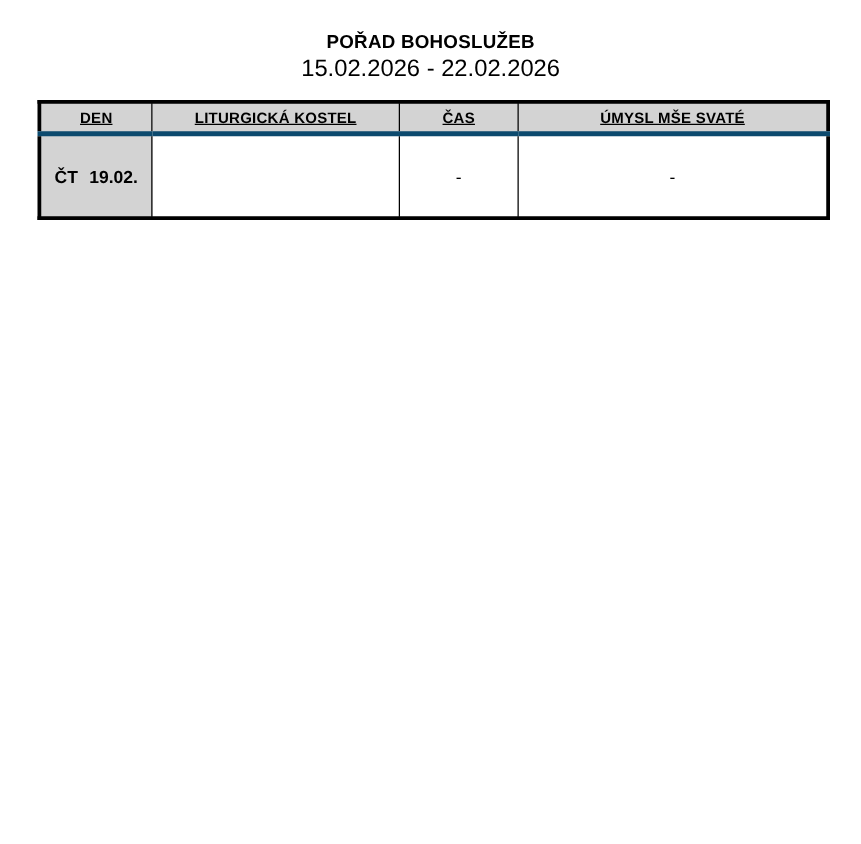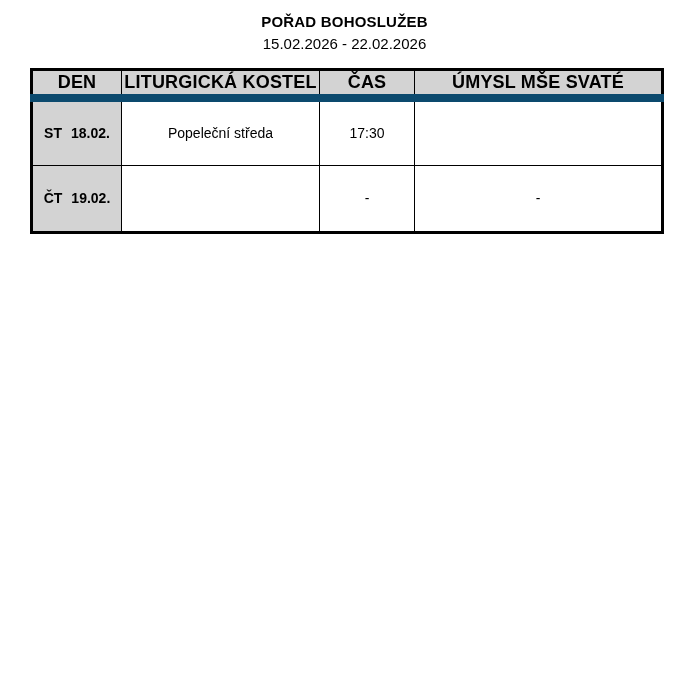--- a/index.html
+++ b/index.html
@@ -11,33 +11,33 @@
     width: 689px;
     height: 675px;
     font-family: "Liberation Sans", sans-serif;
     color: #000000;
     overflow: hidden;
   }
   .page {
     width: 689px;
     height: 675px;
     box-sizing: border-box;
-    padding-top: 11px;
+    padding-top: 23px;
   }
   .titles {
     text-align: center;
   }
   .title-line {
     font-size: 15px;
     font-weight: 700;
     line-height: 21px;
     letter-spacing: 0.2px;
   }
   .date-range {
-    font-size: 15px;
+    font-size: 19px;
     font-weight: 400;
     line-height: 20px;
     margin-top: 2px;
   }
   table.schedule {
     border-collapse: collapse;
     table-layout: fixed;
     width: 631px;
     margin: 14px 0 0 30px;
     border: 3px solid #000000;
@@ -45,25 +45,26 @@
   .schedule th,
   .schedule td {
     border: 1.5px solid #000000;
     text-align: center;
     vertical-align: middle;
     padding: 1px 2px;
     overflow: visible;
   }
   .schedule th {
     background: var(--header-bg, #d3d3d3);
-    font-size: 18px;
+    font-size: 12px;
     font-weight: 700;
     height: 20px;
-    border-bottom: 8px solid #0c4a6e;
+    border-bottom: 4px solid #0c4a6e;
     letter-spacing: 0.2px;
+    text-decoration: underline;
   }
   .schedule tbody tr {
     height: 67px;
   }
   .schedule td {
     font-size: 14px;
     font-weight: 400;
     line-height: 18px;
   }
   .schedule td.col-day {
@@ -101,26 +102,20 @@
         <th>DEN</th>
         <th>LITURGICKÁ KOSTEL</th>
         <th>ČAS</th>
         <th>ÚMYSL MŠE SVATÉ</th>
       </tr>
     </thead>
     <tbody>
 
 
 
-  <tr>
-    <td class="col-day"><span class="day-abbr">ST</span><span>18.02.</span></td>
-    <td class="col-celebration">Popeleční středa</td>
-    <td class="col-time">17:30</td>
-    <td class="col-intention"></td>
-  </tr>
 
   <tr>
     <td class="col-day"><span class="day-abbr">ČT</span><span>19.02.</span></td>
     <td class="col-celebration"></td>
     <td class="col-time">-</td>
     <td class="col-intention">-</td>
   </tr>
 
 
 

